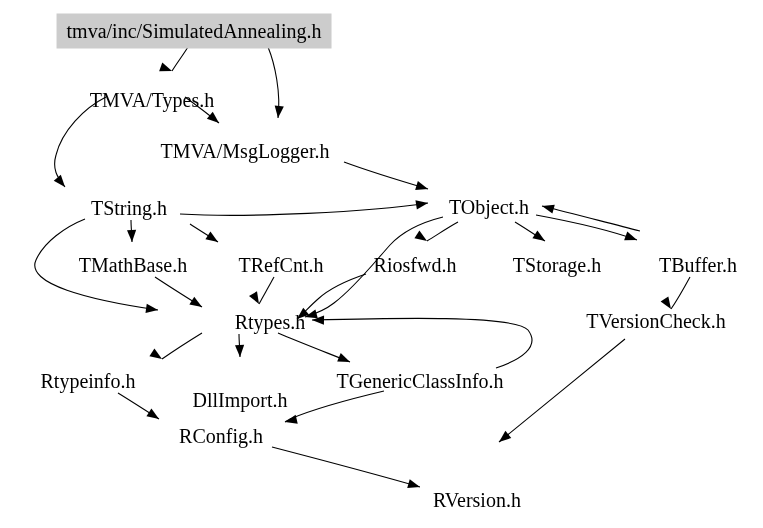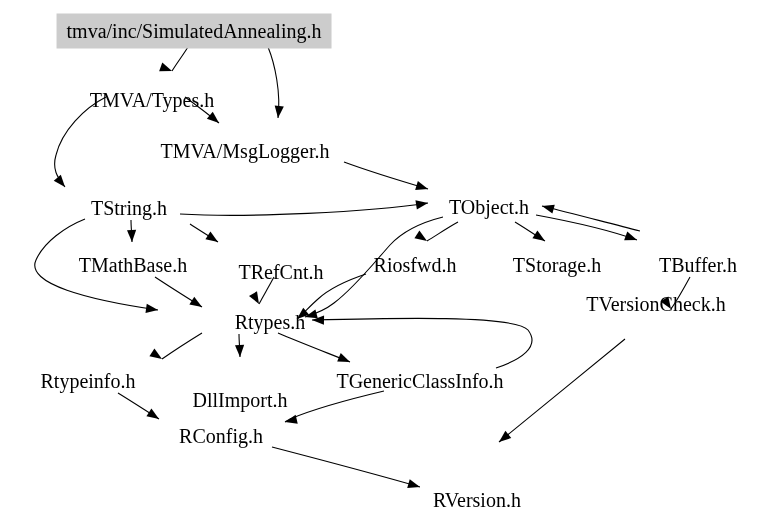--- a/index.html
+++ b/index.html
@@ -150,26 +150,26 @@
       </g>
     </svg>
 
   <div id="node-layer">
       <div class="node root" style="left: 194px; top: 31px;">tmva/inc/SimulatedAnnealing.h</div>
       <div class="node" style="left: 152px; top: 100px;">TMVA/Types.h</div>
       <div class="node" style="left: 245px; top: 151px;">TMVA/MsgLogger.h</div>
       <div class="node" style="left: 129px; top: 208px;">TString.h</div>
       <div class="node" style="left: 489px; top: 207px;">TObject.h</div>
       <div class="node" style="left: 133px; top: 265px;">TMathBase.h</div>
-      <div class="node" style="left: 281px; top: 272px;">TRefCnt.h</div>
+      <div class="node" style="left: 281px; top: 265px;">TRefCnt.h</div>
       <div class="node" style="left: 415px; top: 265px;">Riosfwd.h</div>
       <div class="node" style="left: 557px; top: 265px;">TStorage.h</div>
       <div class="node" style="left: 698px; top: 265px;">TBuffer.h</div>
       <div class="node" style="left: 238px; top: 322px; margin-left: 32px;">Rtypes.h</div>
-      <div class="node" style="left: 656px; top: 304px;">TVersionCheck.h</div>
+      <div class="node" style="left: 656px; top: 321px;">TVersionCheck.h</div>
       <div class="node" style="left: 88px; top: 381px;">Rtypeinfo.h</div>
       <div class="node" style="left: 240px; top: 381px; margin-top: 19px;">DllImport.h</div>
       <div class="node" style="left: 420px; top: 381px;">TGenericClassInfo.h</div>
       <div class="node" style="left: 221px; top: 436px;">RConfig.h</div>
       <div class="node" style="left: 477px; top: 500px;">RVersion.h</div>
     </div>
 
 </div>
 
 </body></html>

